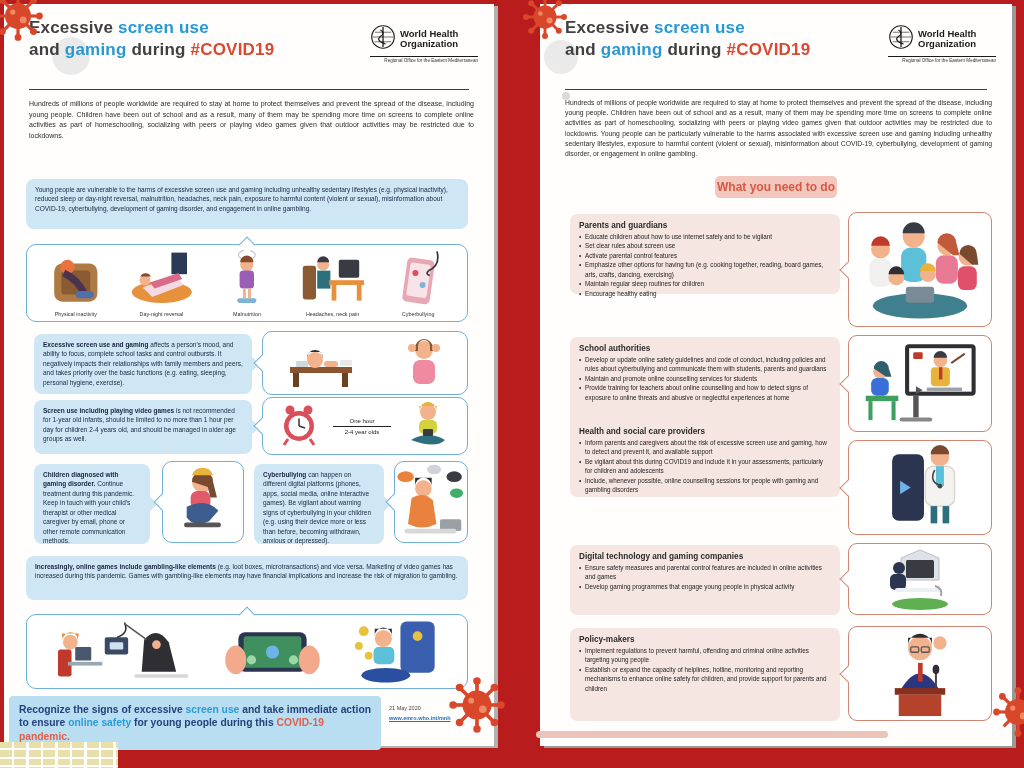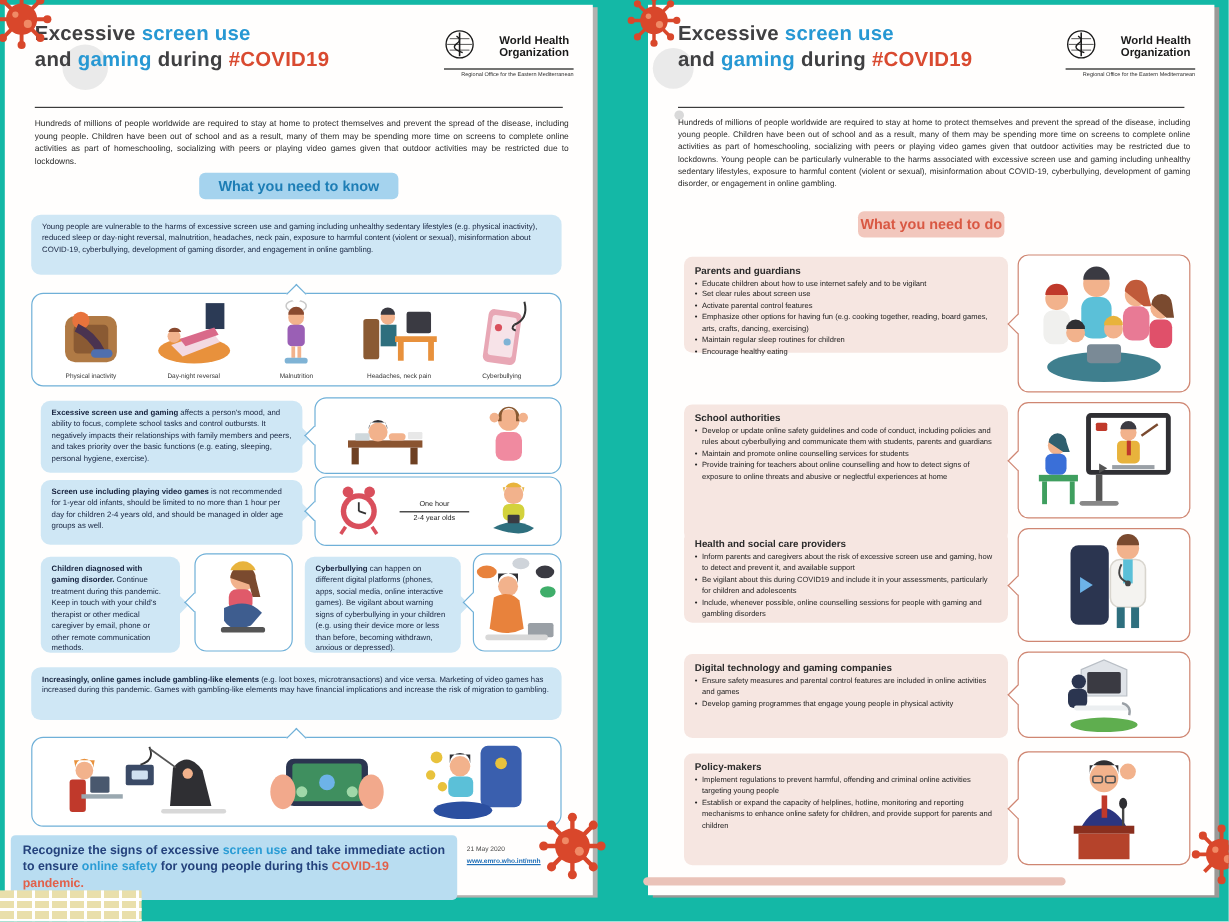--- a/index.html
+++ b/index.html
@@ -1,33 +1,33 @@
 <!DOCTYPE html>
 <html><head>
 <meta charset="utf-8">
 <style>
   * { margin:0; padding:0; box-sizing:border-box; }
   html,body { background:#fff; }
-  .canvas { position:relative; width:1024px; height:768px; background:#14b8a6;
+  .canvas { position:relative; width:1024px; height:768px; background:#b91c1c;
             overflow:hidden; font-family:"Liberation Sans", sans-serif; color:#222; }
 
   .page { position:absolute; top:4px; height:742px; background:#fffefd; }
   .page-left  { left:4px;  width:490px; box-shadow:4px 2px 0 #b3b1af; }
   .page-right { left:540px; width:472px; box-shadow:4px 2px 0 #9b9997; }
 
   .deco-circle { position:absolute; border-radius:50%; background:#e3e3e3; opacity:.75; }
   .deco-dot    { position:absolute; border-radius:50%; background:#d9d9d9; }
 
   .title { position:absolute; left:25px; top:13px; font-size:17px; font-weight:bold;
            line-height:1.3; letter-spacing:.2px; color:#404042; }
   .t-blue { color:#2798d3; } .t-red { color:#d94a30; } .t-dark { color:#404042; }
   .tw { margin-right:5px; }
 
   .who { position:absolute; top:20px; right:16px; width:108px; }
-  .who-top { display:flex; align-items:center; gap:20px; }
+  .who-top { display:flex; align-items:center; gap:4px; }
   .who-name { font-size:9.5px; font-weight:bold; color:#1a1a1a; line-height:1.05; }
   .who-rule { border-top:1px solid #1a1a1a; margin:2px 0 1px; }
   .who-region { font-size:4.6px; color:#333; text-align:right; }
 
   .divider { position:absolute; left:25px; right:25px; top:85px; border-top:1.6px solid #3c3c3c; }
 
   .intro { position:absolute; left:25px; right:20px; top:95px; font-size:7px;
            line-height:1.5; color:#2b2b2b; text-align:justify; }
 
   .pillbtn { position:absolute; left:50%; transform:translateX(-50%);
@@ -122,21 +122,20 @@
         </span>
       </div>
       <div class="who-rule"></div>
       <div class="who-region">Regional Office for the Eastern Mediterranean</div>
     </div>
 
     <div class="divider"></div>
 
     <p class="intro">Hundreds of millions of people worldwide are required to stay at home to protect themselves and prevent the spread of the disease, including young people. Children have been out of school and as a result, many of them may be spending more time on screens to complete online activities as part of homeschooling, socializing with peers or playing video games given that outdoor activities may be restricted due to lockdowns.</p>
 
-    <div class="pillbtn btn-know">What you need to know</div>
 
     <div class="bluebox" style="left:22px; top:175px; width:442px; min-height:50px;">Young people are vulnerable to the harms of excessive screen use and gaming including unhealthy sedentary lifestyles (e.g. physical inactivity), reduced sleep or day-night reversal, malnutrition, headaches, neck pain, exposure to harmful content (violent or sexual), misinformation about COVID-19, cyberbullying, development of gaming disorder, and engagement in online gambling.</div>
 
     <div class="imgbox" style="left:22px; top:240px; width:442px; height:78px;">
       <div class="notch-up"></div>
       <div class="harm-row">
         <div class="harm">
           <svg viewBox="0 0 60 50">
             <rect x="12" y="12" width="36" height="32" rx="7" fill="#b07a45"></rect>
             <rect x="18" y="18" width="24" height="20" rx="3" fill="#8a5a33"></rect>
@@ -442,21 +441,21 @@
           <path d="M11 24 a5.5 5.5 0 0 1 11 0 l2 6 h-4 z" fill="#2f5f6e"></path>
         <rect x="9" y="31" width="13" height="13" rx="4" fill="#3a6fd8"></rect>
         <rect x="5" y="44" width="24" height="4" fill="#3f9f5f"></rect>
         <rect x="7" y="48" width="3" height="14" fill="#3f9f5f"></rect>
         <rect x="24" y="48" width="3" height="14" fill="#3f9f5f"></rect>
         <rect x="40" y="44" width="4" height="16" fill="#555"></rect>
         <rect x="30" y="60" width="24" height="3" rx="1.5" fill="#888"></rect>
       </svg>
     </div>
 
-    <div class="pinkbox" style="top:438px; height:77px;">
+    <div class="pinkbox" style="top:416px; height:77px;">
       <div class="pink-h">Health and social care providers</div>
       <ul class="pink-ul">
         <li>Inform parents and caregivers about the risk of excessive screen use and gaming, how to detect and prevent it, and available support</li>
         <li>Be vigilant about this during COVID19 and include it in your assessments, particularly for children and adolescents</li>
         <li>Include, whenever possible, online counselling sessions for people with gaming and gambling disorders</li>
       </ul>
     </div>
     <div class="pimgbox" style="top:436px; height:95px;">
       <div class="notch-left-pink"></div>
       <svg viewBox="0 0 90 70">

